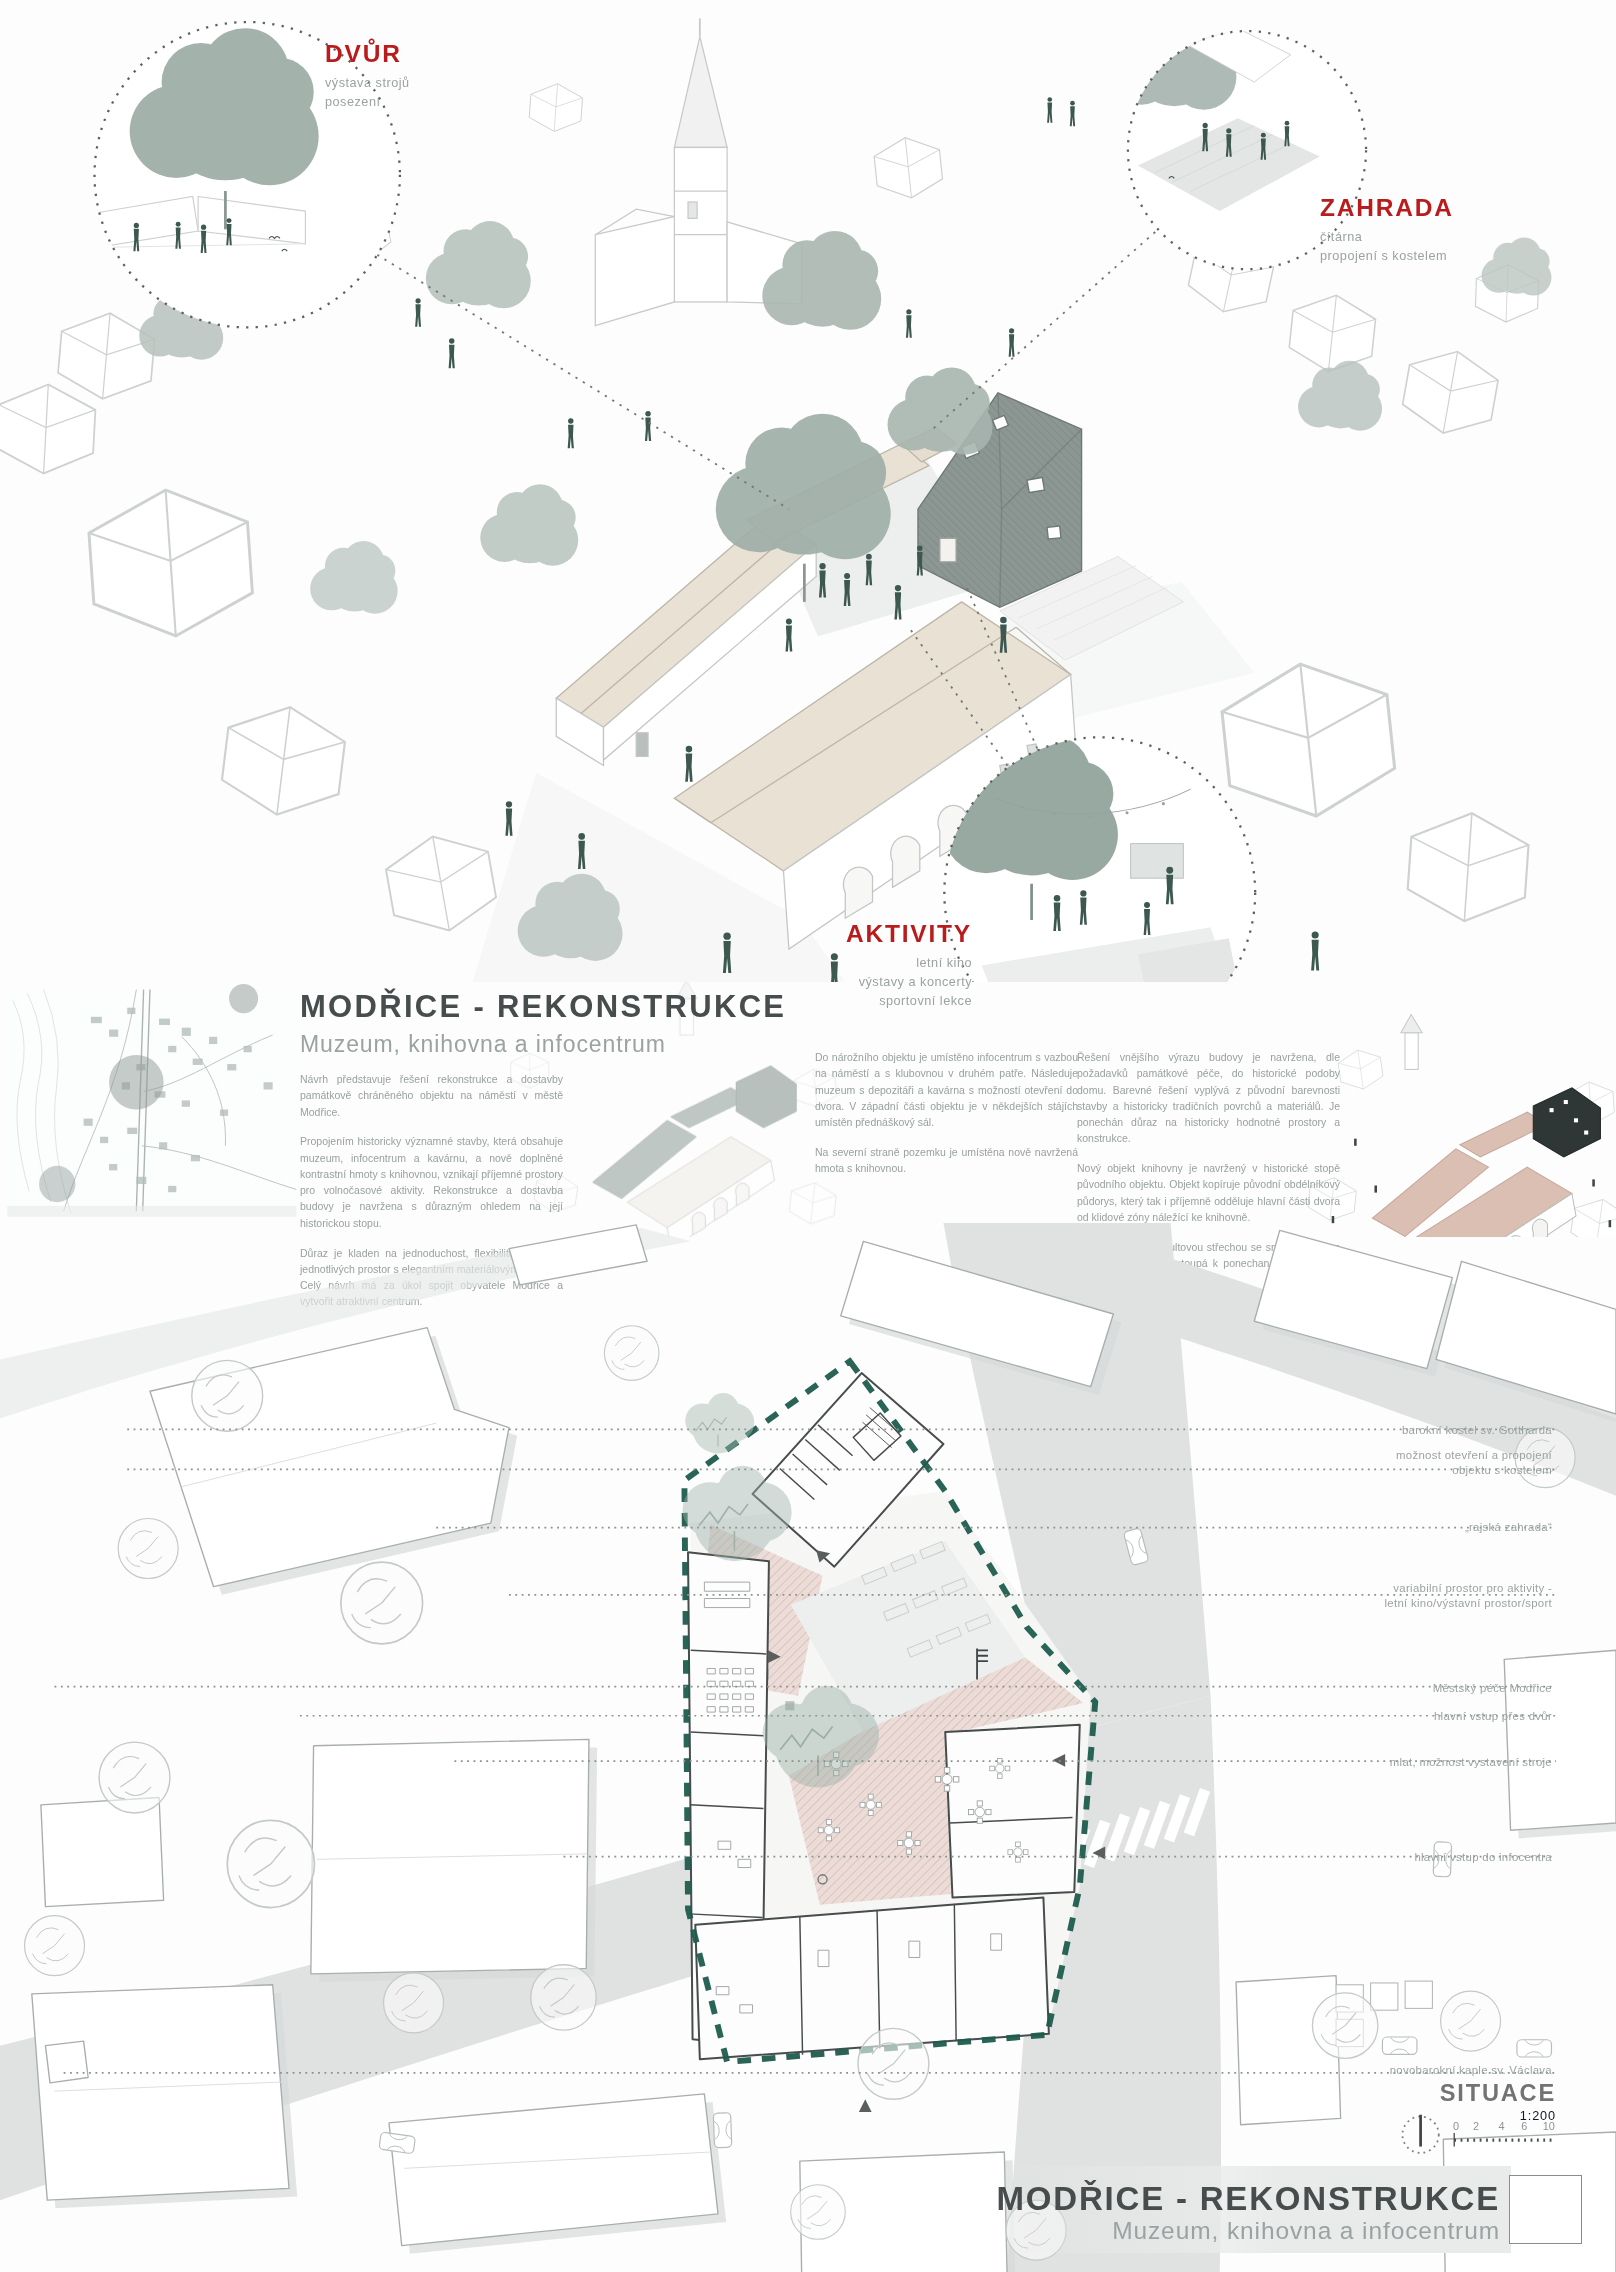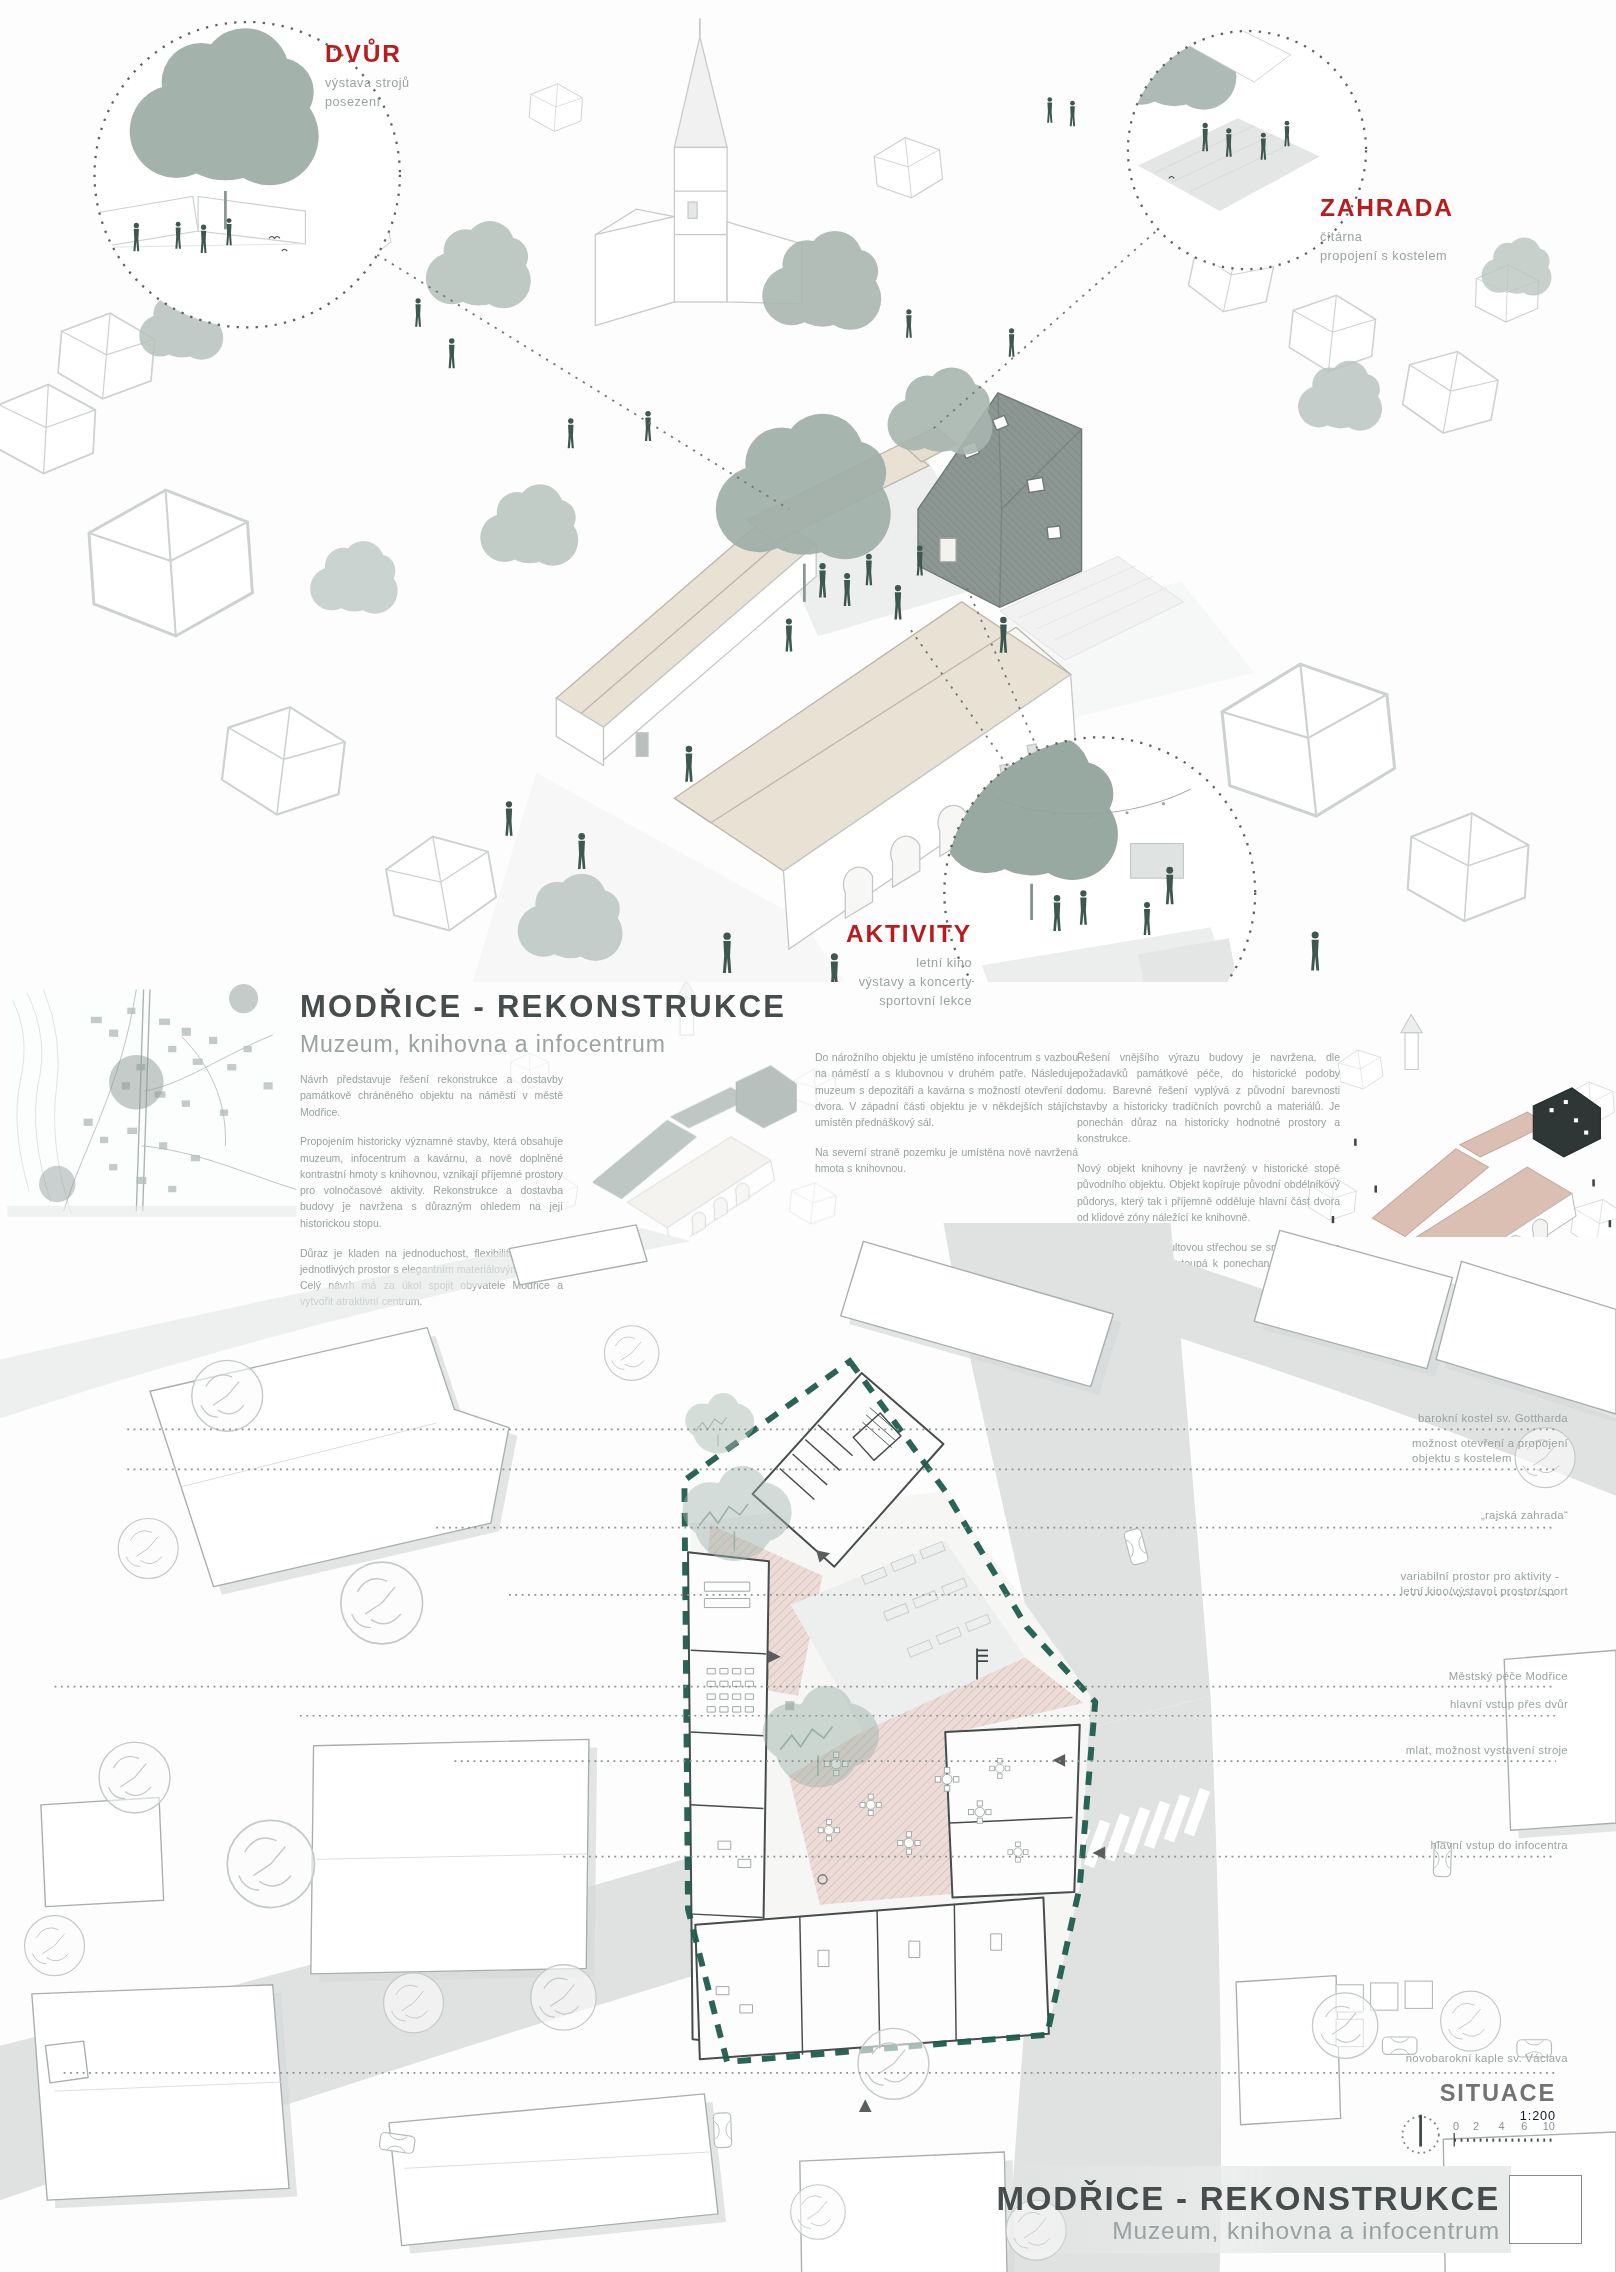--- a/index.html
+++ b/index.html
@@ -8,21 +8,21 @@
   .abs{position:absolute;}
   svg{display:block;}
   .callout{line-height:1;}
   .callout-title{font-size:24.5px;font-weight:bold;letter-spacing:1.8px;color:#b91c1c;}
   .callout-sub{margin-top:7.3px;font-size:12.7px;line-height:1.5;color:#9aa3a2;letter-spacing:0.5px;}
   .right-align{text-align:right;}
   .h-title{font-size:31px;font-weight:bold;letter-spacing:2.3px;color:#474d4d;white-space:nowrap;}
   .h-sub{font-size:23px;color:#9aa3a2;letter-spacing:0.9px;margin-top:6.4px;white-space:nowrap;}
   .col{width:263px;font-size:10.5px;line-height:1.55;color:#98a1a0;text-align:justify;}
   .col p{margin:0 0 13.6px 0;}
-  .ann{position:absolute;right:48px;font-size:11.4px;line-height:1.35;color:#9aa3a2;letter-spacing:0.3px;}
+  .ann{position:absolute;right:64px;text-align:right;font-size:11.4px;line-height:1.35;color:#9aa3a2;letter-spacing:0.3px;margin-top:12px;}
   .situace-title{position:absolute;right:60px;font-size:23.6px;font-weight:bold;letter-spacing:1.8px;color:#737373;}
   .situace-scale{position:absolute;right:60px;font-size:12.7px;color:#0f172a;letter-spacing:0.9px;}
   .footer-panel{position:absolute;left:991px;top:2166px;width:520px;height:87px;
                 background:linear-gradient(90deg,rgba(234,236,236,0),#e9ebeb 55%);}
   .footer-title{position:absolute;right:116px;top:2180px;font-size:33px;font-weight:bold;
                 letter-spacing:1.8px;color:#474d4d;white-space:nowrap;}
   .footer-sub{position:absolute;right:116px;top:2217px;font-size:24.5px;color:#9aa3a2;
               letter-spacing:0.9px;white-space:nowrap;}
   .logo-box{position:absolute;left:1509px;top:2175px;width:71px;height:67px;
             border:1.4px solid #878e8d;background:#fff;}
@@ -385,21 +385,21 @@
     <p>Návrh představuje řešení rekonstrukce a dostavby památkově chráněného objektu na náměstí v městě Modřice.</p>
     <p>Propojením historicky významné stavby, která obsahuje muzeum, infocentrum a kavárnu, a nově doplněné kontrastní hmoty s knihovnou, vznikají příjemné prostory pro volnočasové aktivity. Rekonstrukce a dostavba budovy je navržena s důrazným ohledem na její historickou stopu.</p>
     <p>Důraz je kladen na jednoduchost, flexibilitu a čistotu jednotlivých prostor s elegantním materiálovým řešením. Celý návrh má za úkol spojit obyvatele Modřice a vytvořit atraktivní centrum.</p>
   </div>
   <div class="abs col" style="left:815px;top:1049px">
     <p>Do nárožního objektu je umístěno infocentrum s vazbou na náměstí a s klubovnou v druhém patře. Následuje muzeum s depozitáři a kavárna s možností otevření do dvora. V západní části objektu je v někdejších stájích umístěn přednáškový sál.</p>
     <p>Na severní straně pozemku je umístěna nově navržená hmota s knihovnou.</p>
   </div>
   <div class="abs col" style="left:1077px;top:1049px">
     <p>Řešení vnějšího výrazu budovy je navržena, dle požadavků památkové péče, do historické podoby domu. Barevné řešení vyplývá z původní barevnosti stavby a historicky tradičních povrchů a materiálů. Je ponechán důraz na historicky hodnotné prostory a konstrukce.</p>
-    <p>Nový objekt knihovny je navržený v historické stopě původního objektu. Objekt kopíruje původní obdélníkový půdorys, který tak i příjemně odděluje hlavní část dvora od klidové zóny náležící ke knihovně.</p>
+    <p>Nový objekt knihovny je navržený v historické stopě původního objektu. Objekt kopíruje původní obdélníkový půdorys, který tak i příjemně odděluje hlavní části dvora od klidové zóny náležící ke knihovně.</p>
     <p>Hmota se šikmou pultovou střechou se snižuje směrem do dvora a naopak stoupá k ponechané stěně tvořící původní štít domu.</p>
   </div>
 
   <svg class="abs" style="left:0;top:1223px" width="1616" height="1050" viewBox="0 0 1778 1155">
     <defs>
       <pattern id="pinkHatch" width="7" height="7" patternUnits="userSpaceOnUse" patternTransform="rotate(45)">
         <rect width="7" height="7" fill="#ecdcd8"></rect>
         <line x1="0" y1="0" x2="0" y2="7" stroke="#d4b6ae" stroke-width="1.5"></line>
       </pattern>
       <g id="treeO">

